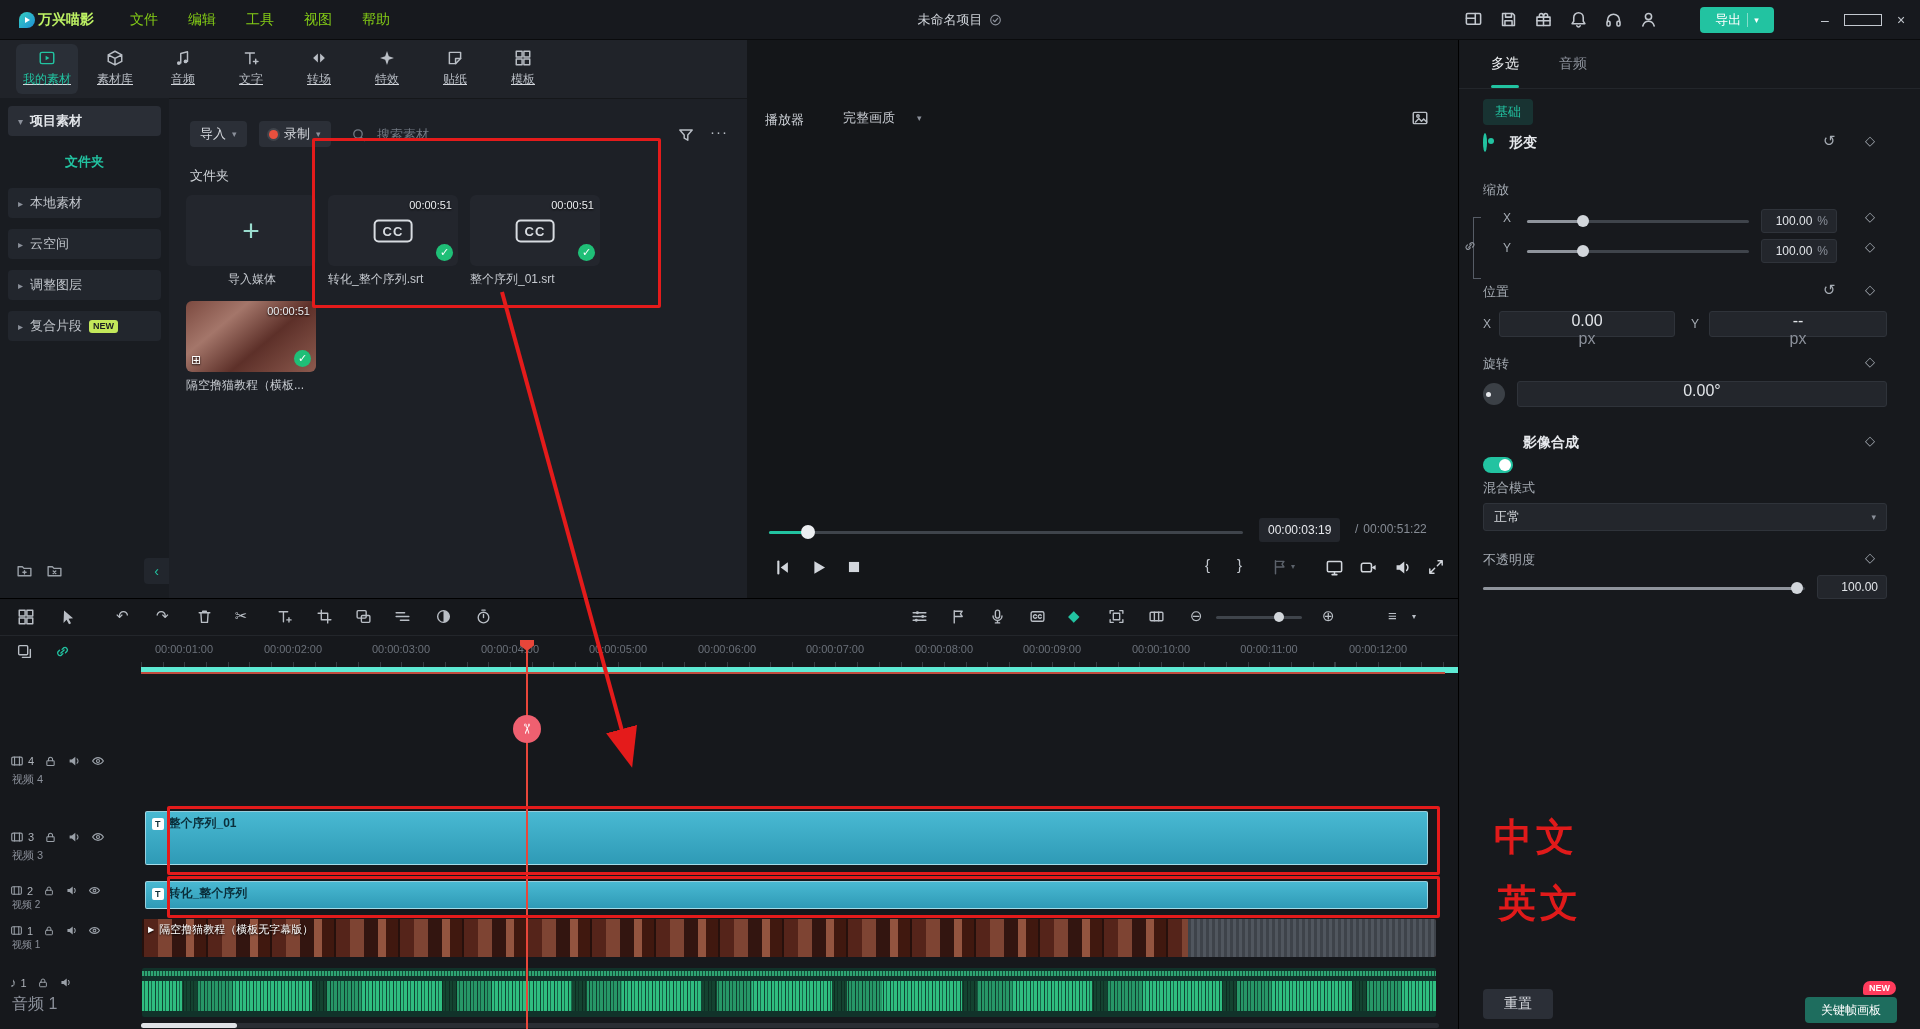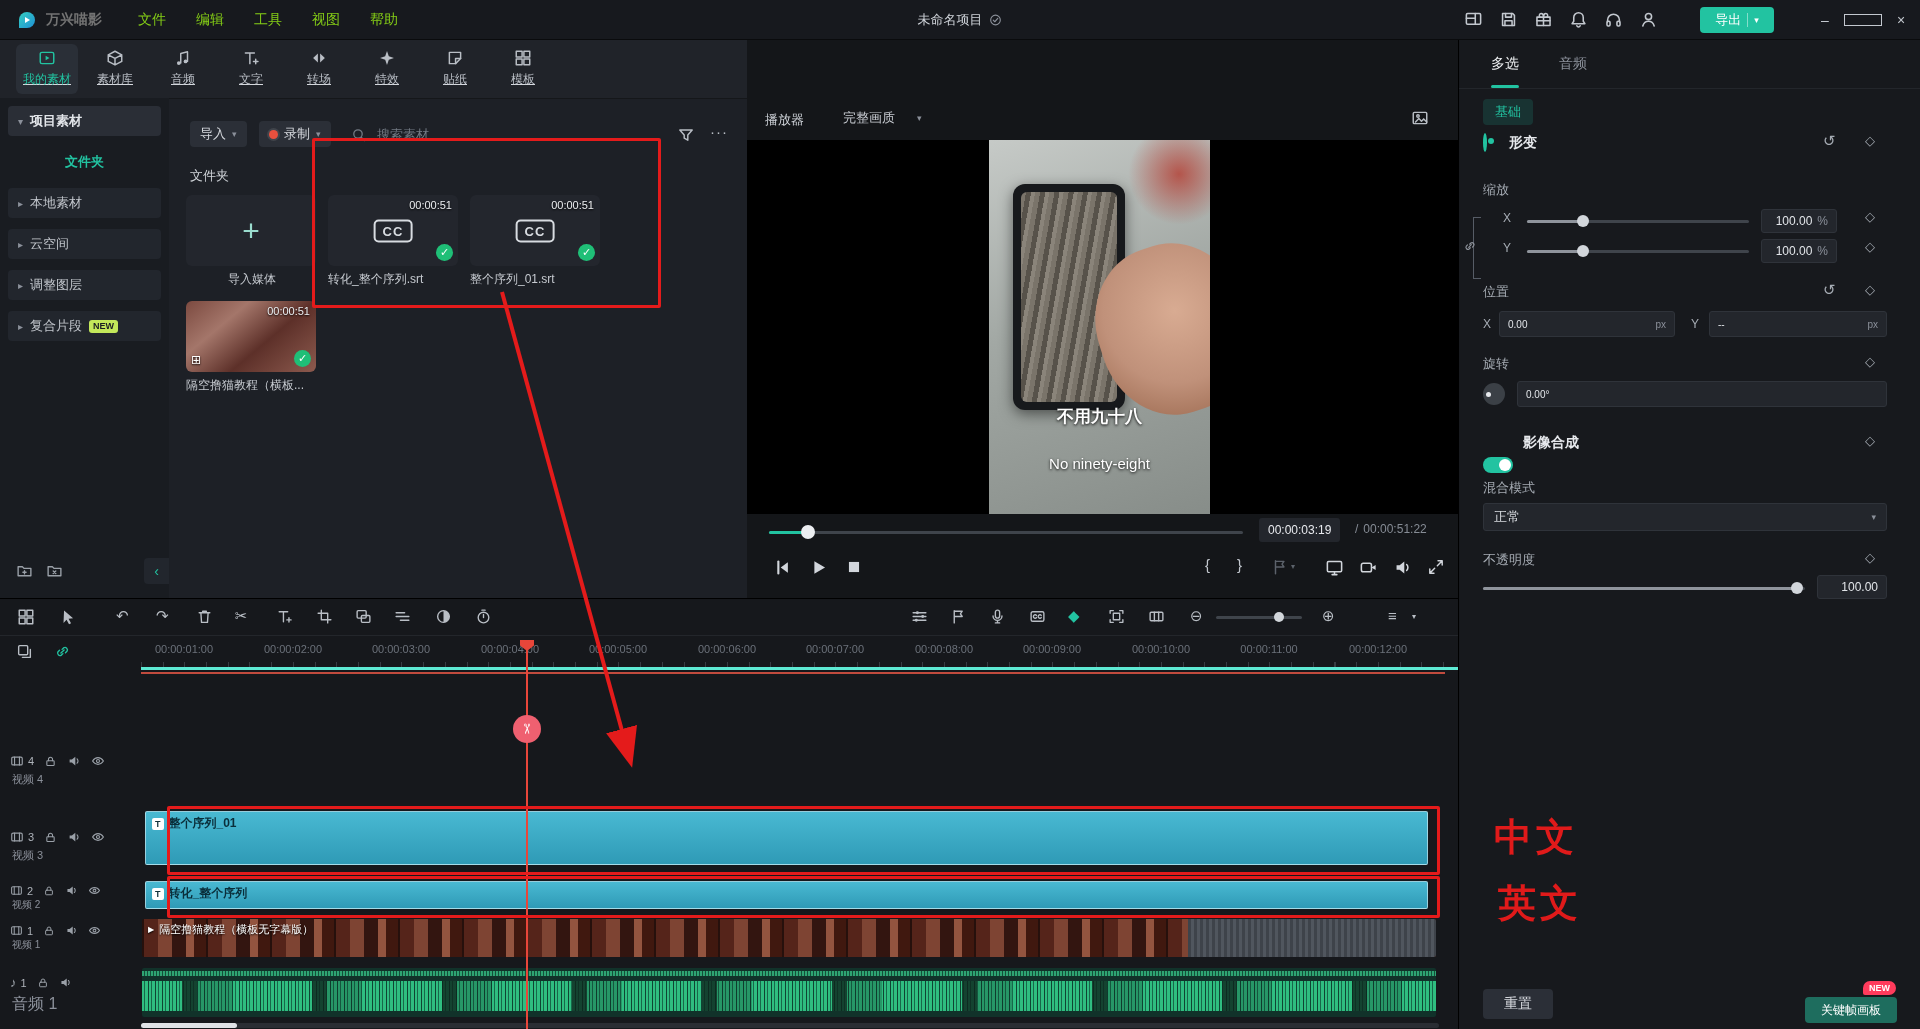--- a/index.html
+++ b/index.html
@@ -4,21 +4,21 @@
 <style>
   html,body{margin:0;padding:0;background:#0b0c0e;}
   .app{position:relative;width:1920px;height:1029px;overflow:hidden;background:#141619;
        font-family:"Liberation Sans","DejaVu Sans",sans-serif;color:#d6d9de;font-size:13px;}
   .ab{position:absolute;}
   .ic{fill:none;stroke:currentColor;stroke-width:1.3;stroke-linecap:round;stroke-linejoin:round;display:block;}
   .dim{color:#8b909a;}
 
   
   .topbar{position:absolute;top:0;left:0;right:0;height:39px;background:#17191e;border-bottom:1px solid #0a0b0d;display:flex;align-items:center;z-index:40;}
-  .topbar .app-title{font-weight:bold;font-size:14px;margin-left:8px;color:#737373;}
+  .topbar .app-title{font-weight:bold;font-size:14px;color:#bef264;}
   .menus{display:flex;gap:30px;margin-left:36px;font-size:14px;color:#84cc16;}
   .menus span{cursor:default;}
   .proj-title{position:absolute;left:50%;transform:translateX(-50%);display:flex;align-items:center;gap:6px;color:#cfd3d9;}
   .top-right{position:absolute;right:262px;display:flex;gap:16px;align-items:center;color:#c3c8cf;}
   .export-btn{position:absolute;right:146px;width:74px;height:26px;background:#22c3a1;border:none;border-radius:4px;color:#fff;font-size:13px;display:flex;align-items:center;justify-content:center;gap:6px;cursor:pointer;font-family:inherit;}
   .export-btn .sep{width:1px;height:14px;background:rgba(255,255,255,.45);}
   .win-ctrls{position:absolute;right:0;display:flex;height:39px;}
   .win-ctrls span{width:38px;display:flex;align-items:center;justify-content:center;color:#c3c8cf;font-size:14px;}
   .win-box{width:10px;height:10px;border:1px solid #c3c8cf;}
 
@@ -84,39 +84,39 @@
   .diamond{color:#a6acb4;font-size:13px;cursor:pointer;}
   .reset-ic{color:#a6acb4;font-size:15px;cursor:pointer;}
   .radio-on{width:15px;height:15px;border-radius:50%;border:2px solid #22c3a1;box-sizing:border-box;position:relative;}
   .radio-on::after{content:"";position:absolute;left:2.5px;top:2.5px;width:6px;height:6px;border-radius:50%;background:#22c3a1;}
   .toggle-on{width:30px;height:16px;border-radius:8px;background:#22c3a1;position:relative;cursor:pointer;}
   .toggle-on::after{content:"";position:absolute;right:2px;top:2px;width:12px;height:12px;border-radius:50%;background:#fff;}
   .slider-track{position:absolute;height:3px;background:#3f444b;border-radius:2px;cursor:pointer;}
   .slider-fill{position:absolute;height:3px;background:#8f949c;border-radius:2px;}
   .slider-handle{position:absolute;width:12px;height:12px;border-radius:50%;background:#d2d6db;top:-5px;cursor:pointer;}
   .valbox{position:absolute;height:24px;background:#23262c;border:1px solid #2f333a;border-radius:3px;display:flex;align-items:center;justify-content:flex-end;gap:5px;padding:0 8px;font-size:12px;color:#e2e5e9;box-sizing:border-box;}
-  .inbox{position:absolute;height:26px;background:#23262c;border:1px solid #2f333a;border-radius:3px;display:flex;align-items:center;justify-content:space-between;padding:0 8px;font-size:10px;color:#e2e5e9;box-sizing:border-box;}
+  .inbox{position:absolute;height:26px;background:#23262c;border:1px solid #2f333a;border-radius:3px;display:flex;align-items:center;justify-content:space-between;padding:0 8px;font-size:16px;color:#e2e5e9;box-sizing:border-box;flex-direction:column;}
   .ddown{position:absolute;height:28px;background:#23262c;border:1px solid #2f333a;border-radius:3px;display:flex;align-items:center;justify-content:space-between;padding:0 10px;font-size:13px;color:#d6d9de;cursor:pointer;box-sizing:border-box;}
   .axis{font-size:12px;color:#a6acb4;}
   .linker{position:absolute;left:14px;top:178px;height:62px;width:8px;border-left:1px solid #565c66;}
   .linker::before,.linker::after{content:"";position:absolute;left:0;width:7px;height:1px;background:#565c66;}
   .linker::before{top:0;} .linker::after{bottom:0;}
   .knob{width:22px;height:22px;border-radius:50%;background:#3b4046;position:relative;}
   .knob::after{content:"";position:absolute;left:3px;top:9px;width:5px;height:5px;border-radius:50%;background:#e8eaee;}
   .reset-btn{position:absolute;left:24px;top:950px;width:70px;height:30px;background:#2b2f37;border:none;border-radius:4px;color:#d6d9de;font-size:14px;cursor:pointer;font-family:inherit;}
   .kf-btn{position:absolute;left:346px;top:958px;width:92px;height:26px;background:#1e6d5e;border:none;border-radius:4px;color:#fff;font-size:12px;cursor:pointer;font-family:inherit;}
   .kf-new{position:absolute;left:404px;top:942px;background:#ff3b5c;color:#fff;font-size:9px;font-weight:bold;border-radius:7px 7px 7px 2px;padding:2px 6px;}
 
   
   .timeline{position:absolute;top:598px;left:0;width:1458px;height:431px;background:#16181c;border-top:1px solid #000;}
   .tl-toolbar{position:absolute;top:0;left:0;right:0;height:36px;border-bottom:1px solid #23262b;color:#b9bec5;}
   .tli{position:absolute;top:9px;cursor:pointer;}
   .tli.glyph{font-size:15px;line-height:18px;top:8px;}
   .tl-body{position:absolute;top:36px;left:0;right:0;bottom:0;}
-  .tl-ruler{position:absolute;left:141px;right:0;top:0;height:32px;overflow:hidden;border-bottom:3px solid #5eead4;}
+  .tl-ruler{position:absolute;left:141px;right:0;top:0;height:32px;overflow:hidden;border-bottom:6px solid #5eead4;}
   .tl-ruler::after{content:"";position:absolute;left:0;right:0;bottom:0;height:5px;background:repeating-linear-gradient(90deg,#373c43 0 1px,transparent 1px 21.7px);}
   .rlabel{position:absolute;top:8px;width:80px;text-align:center;font-size:11px;color:#6b717a;}
   .redline{position:absolute;left:141px;width:1304px;top:37px;height:2px;background:#c14b3e;}
   .trk{position:absolute;left:0;width:141px;color:#9aa0a8;}
   .trk-icons{display:flex;align-items:center;gap:10px;padding-left:10px;}
   .trk-num{font-size:11px;color:#aeb3ba;margin-left:-6px;}
   .trk-label{padding-left:12px;font-size:11px;color:#8b909a;margin-top:4px;}
   .clip-sub{position:absolute;left:145px;width:1283px;background:linear-gradient(#49b9d2,#2f9ab6);border:1px solid rgba(255,255,255,.5);border-radius:2px;box-sizing:border-box;cursor:pointer;}
   .clip-sub .lbl{display:flex;align-items:center;gap:5px;padding:3px 0 0 6px;font-size:12px;color:#0a2e3a;font-weight:bold;white-space:nowrap;}
   .tchip{background:#fff;color:#14323c;font-weight:bold;font-size:9px;padding:0 3px;border-radius:2px;line-height:12px;}
@@ -527,31 +527,20 @@
   <div class="player">
     <span class="pl-title">播放器</span>
     <div class="pl-quality">
       <span>完整画质</span>
         <span style="font-size:9px" class="dim">▾</span>
     </div>
     <svg class="ic ab" style="left:664px;top:70px;color:#b9bec5" width="18" height="18">
         <use href="#i-image"></use>
       </svg>
 
-    <div class="stage">
-      <div class="video">
-        <div class="blob-red"></div>
-        <div class="phone">
-            <div class="screen"></div>
-          </div>
-        <div class="hand"></div>
-        <div class="sub-cn">不用九十八</div>
-        <div class="sub-en">No ninety-eight</div>
-      </div>
-    </div>
 
     <div class="seek-track">
         <div class="seek-fill"></div>
       </div>
     <div class="seek-handle"></div>
     <div class="timebox">00:00:03:19</div>
     <div class="timetotal">
       <span>/</span>
       <span>00:00:51:22</span>
     </div>

